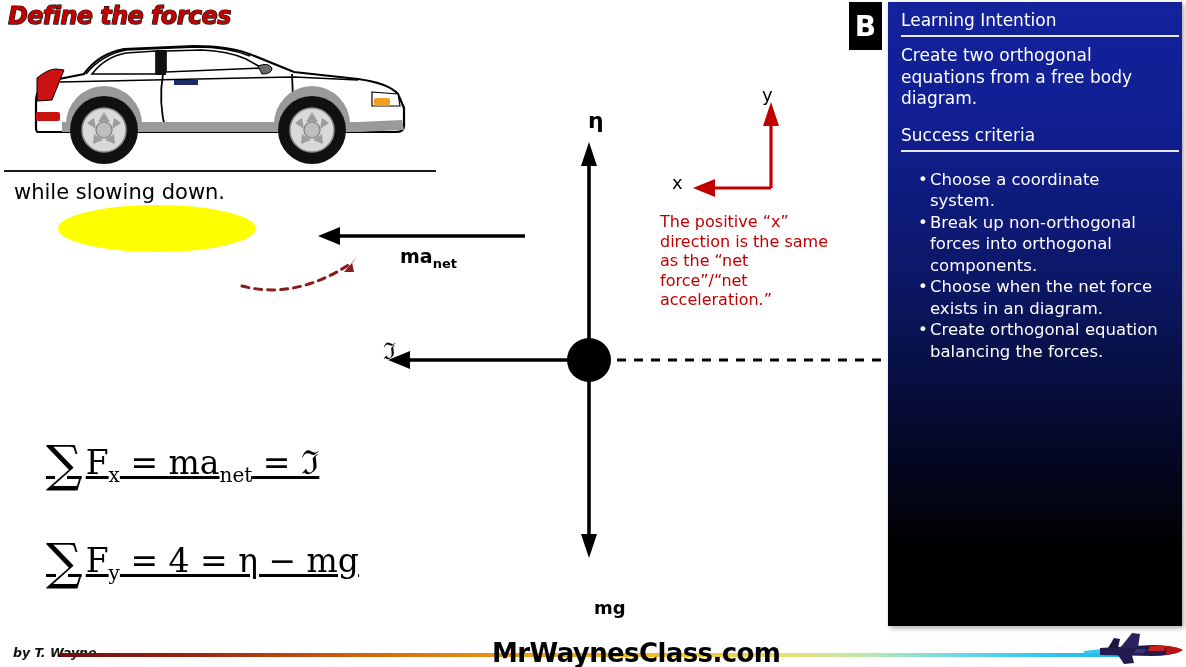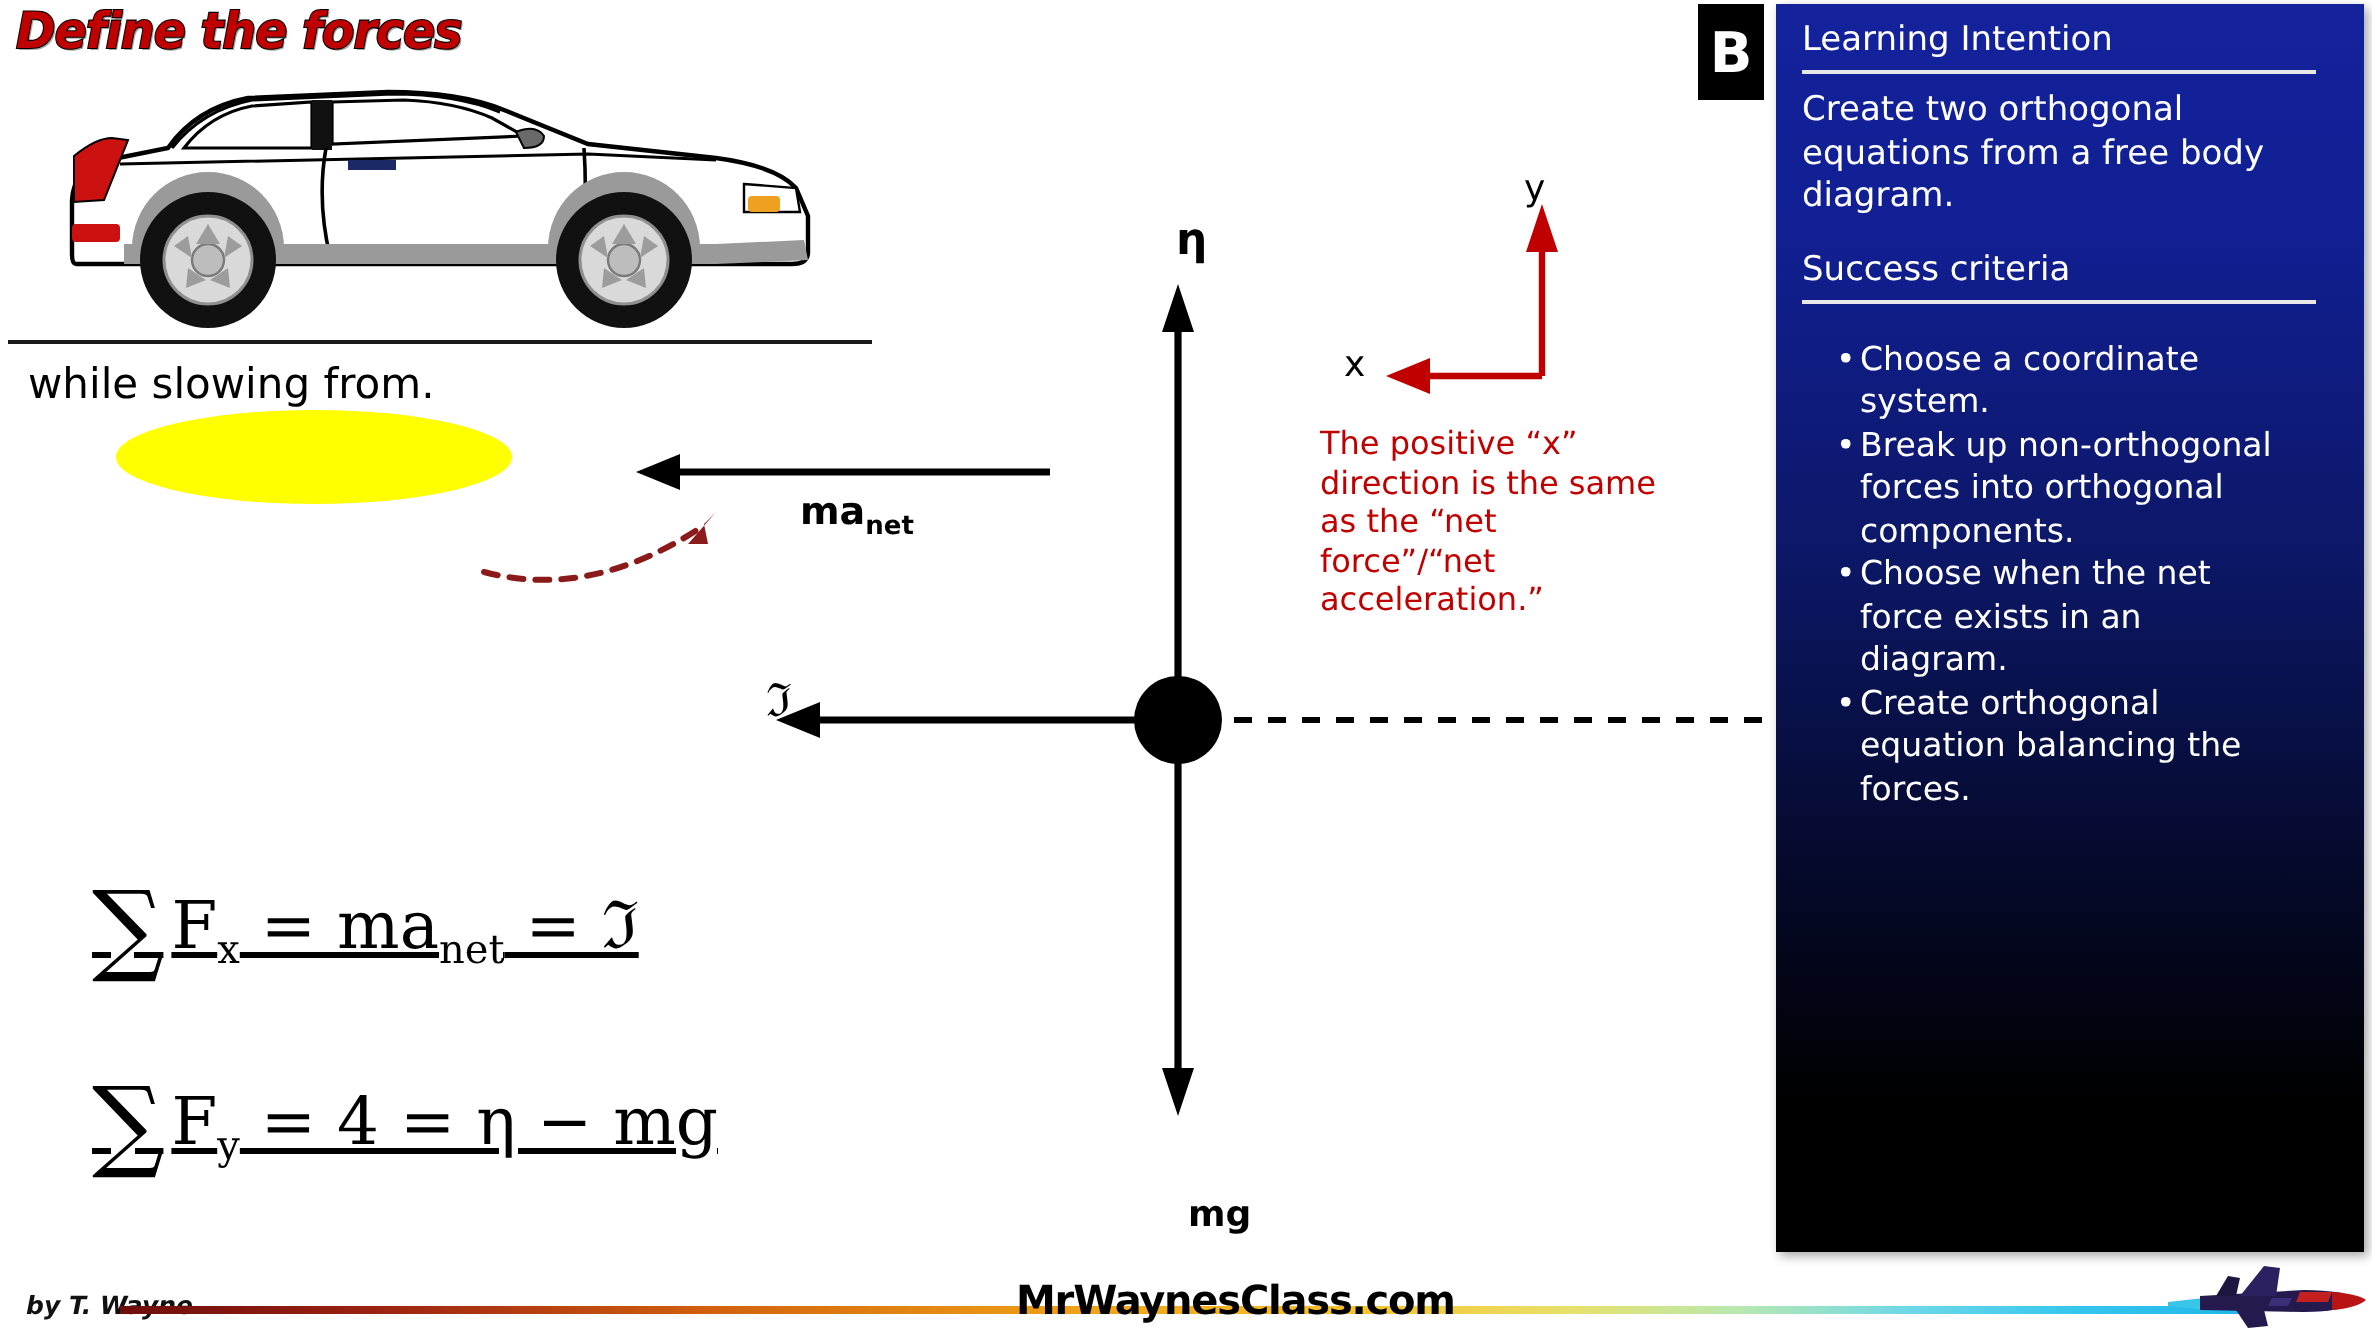--- a/index.html
+++ b/index.html
@@ -231,21 +231,21 @@
     top: 2px;
     width: 294px;
     height: 624px;
     background: linear-gradient(180deg, #14229c 0%, #111f93 18%, #0c1765 45%, #050a2e 68%, #000000 88%, #000000 100%);
     box-shadow: 2px 2px 5px rgba(0,0,0,0.35);
     padding: 0;
     box-sizing: border-box;
     overflow: hidden;
   }
   #sidebar-inner {
-    padding: 7px 24px 0 13px;
+    padding: 7px 3px 0 13px;
   }
   .sidebar-heading {
     color: #ffffff;
     font-size: 17px;
     font-family: "DejaVu Sans", sans-serif;
     line-height: 22px;
     padding-bottom: 3px;
   }
   .sidebar-rule {
     height: 0;
@@ -286,23 +286,23 @@
     left: 13px;
     top: 645px;
     font-size: 12.5px;
     font-style: italic;
     font-weight: bold;
     color: #111;
     font-family: "DejaVu Sans", sans-serif;
   }
   #footer-site {
     position: absolute;
-    left: 508px;
+    left: 492px;
     top: 638px;
-    font-size: 20px;
+    font-size: 26px;
     font-weight: bold;
     color: #000000;
     font-family: "DejaVu Sans", sans-serif;
     letter-spacing: -0.6px;
     z-index: 3;
   }
   #footer-line {
     position: absolute;
     left: 60px;
     top: 653px;
@@ -383,21 +383,21 @@
     <path d="M317 122 L307 118 L316 112 Z"></path>
     <path d="M295 122 L305 118 L296 112 Z"></path>
     <path d="M289 101 L298 107 L296 96 Z"></path>
   </g>
 </svg>
 
 <div id="ground-line"></div>
 
 <div class="highlight-ellipse"></div>
 <div id="caption-block">
-  <span id="caption-line2"><span>while </span><span>slowing from.</span></span>
+  <span id="caption-line2"><span>while </span><span>slowing down.</span></span>
 </div>
 
 <svg id="manet-arrow-svg" viewBox="0 0 215 30">
   <line x1="215" y1="14" x2="26" y2="14" stroke="#000000" stroke-width="3.4"></line>
   <path d="M8 14 L30 5 L30 23 Z" fill="#000000"></path>
 </svg>
 <div id="manet-label"><span>ma</span><span class="sub">net</span></div>
 
 <svg id="curved-pointer-svg" viewBox="0 0 165 55">
   <path d="M2 48 Q55 62 110 26" fill="none" stroke="#8b1a1a" stroke-width="3" stroke-dasharray="7 6" stroke-linecap="round"></path>

